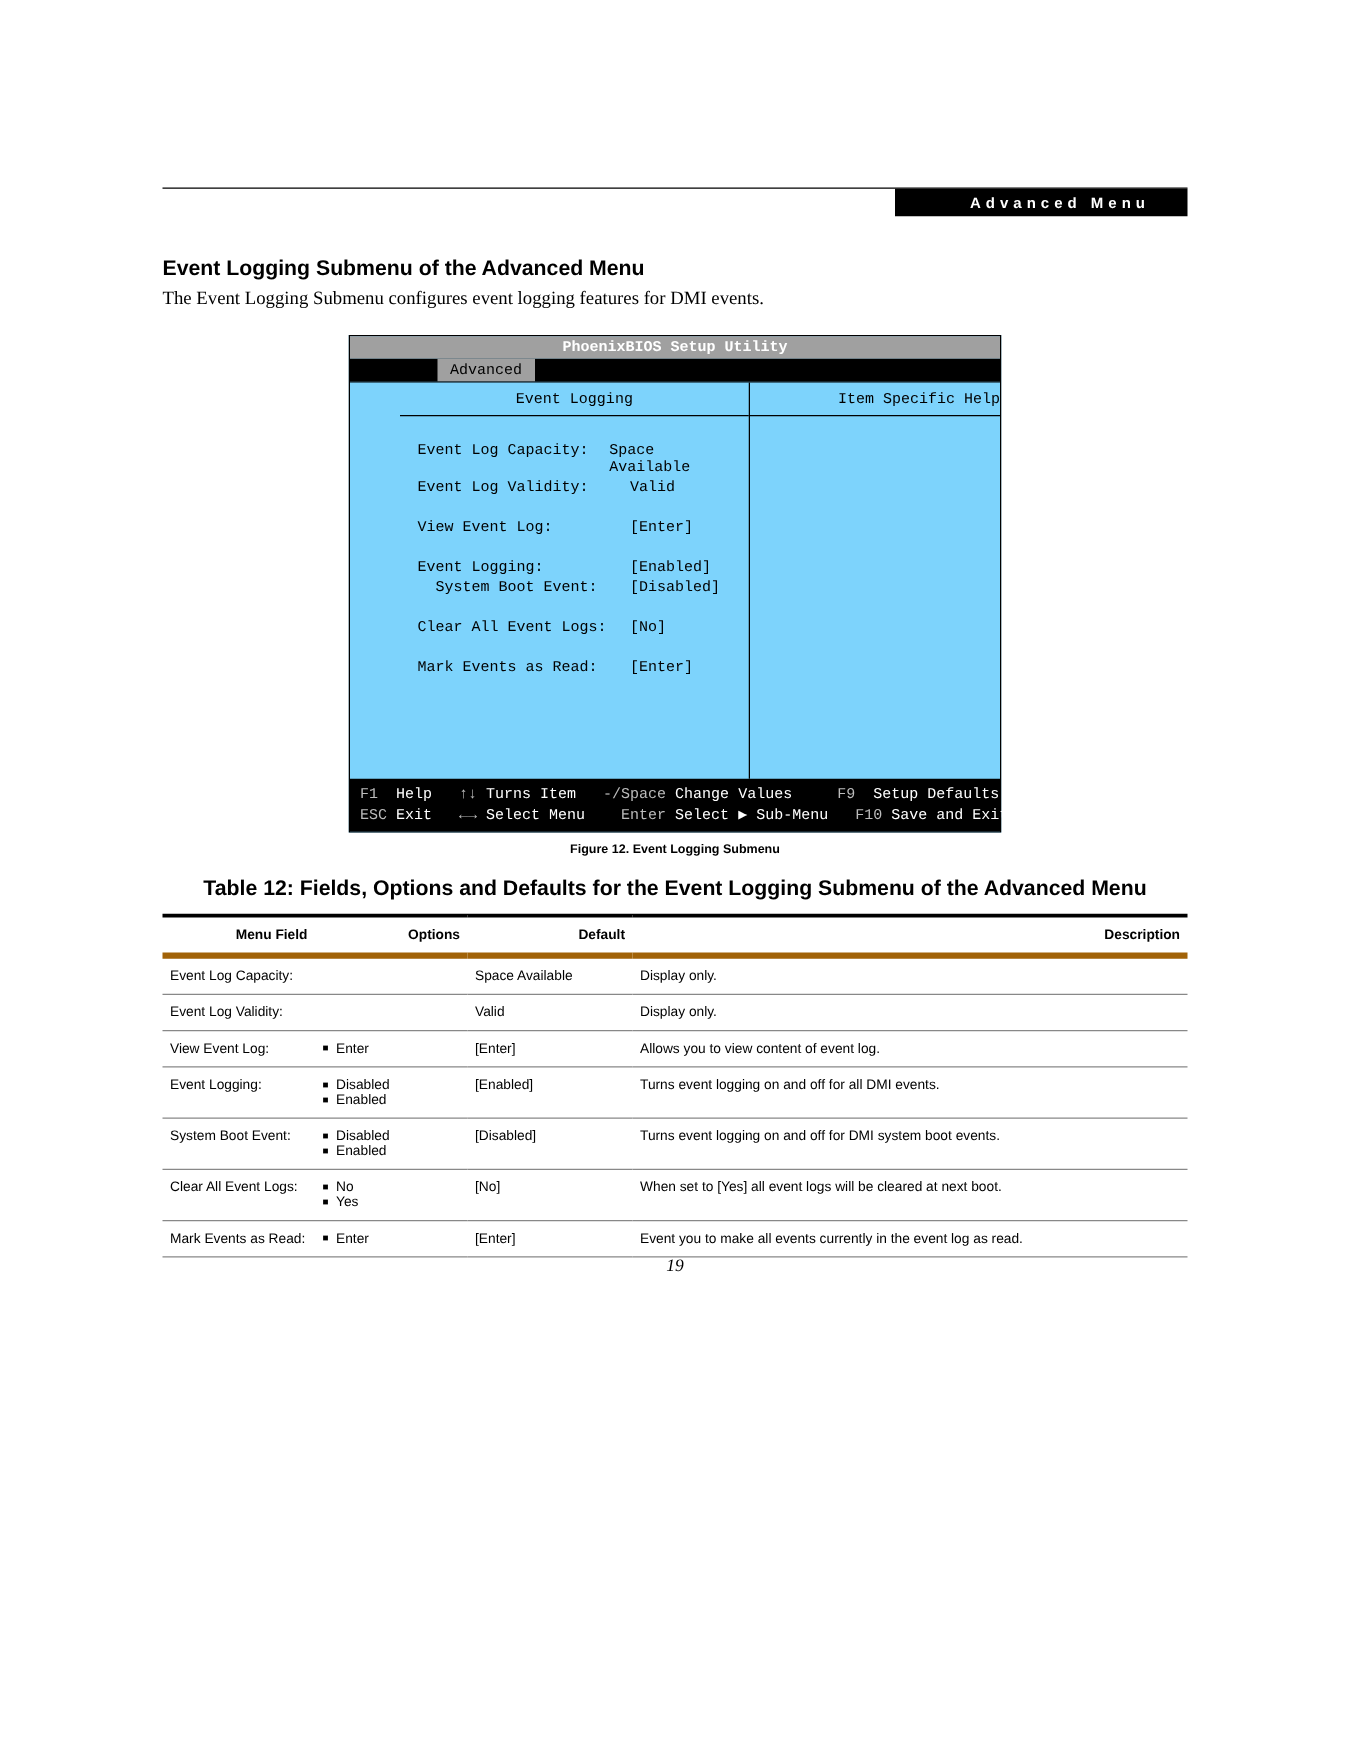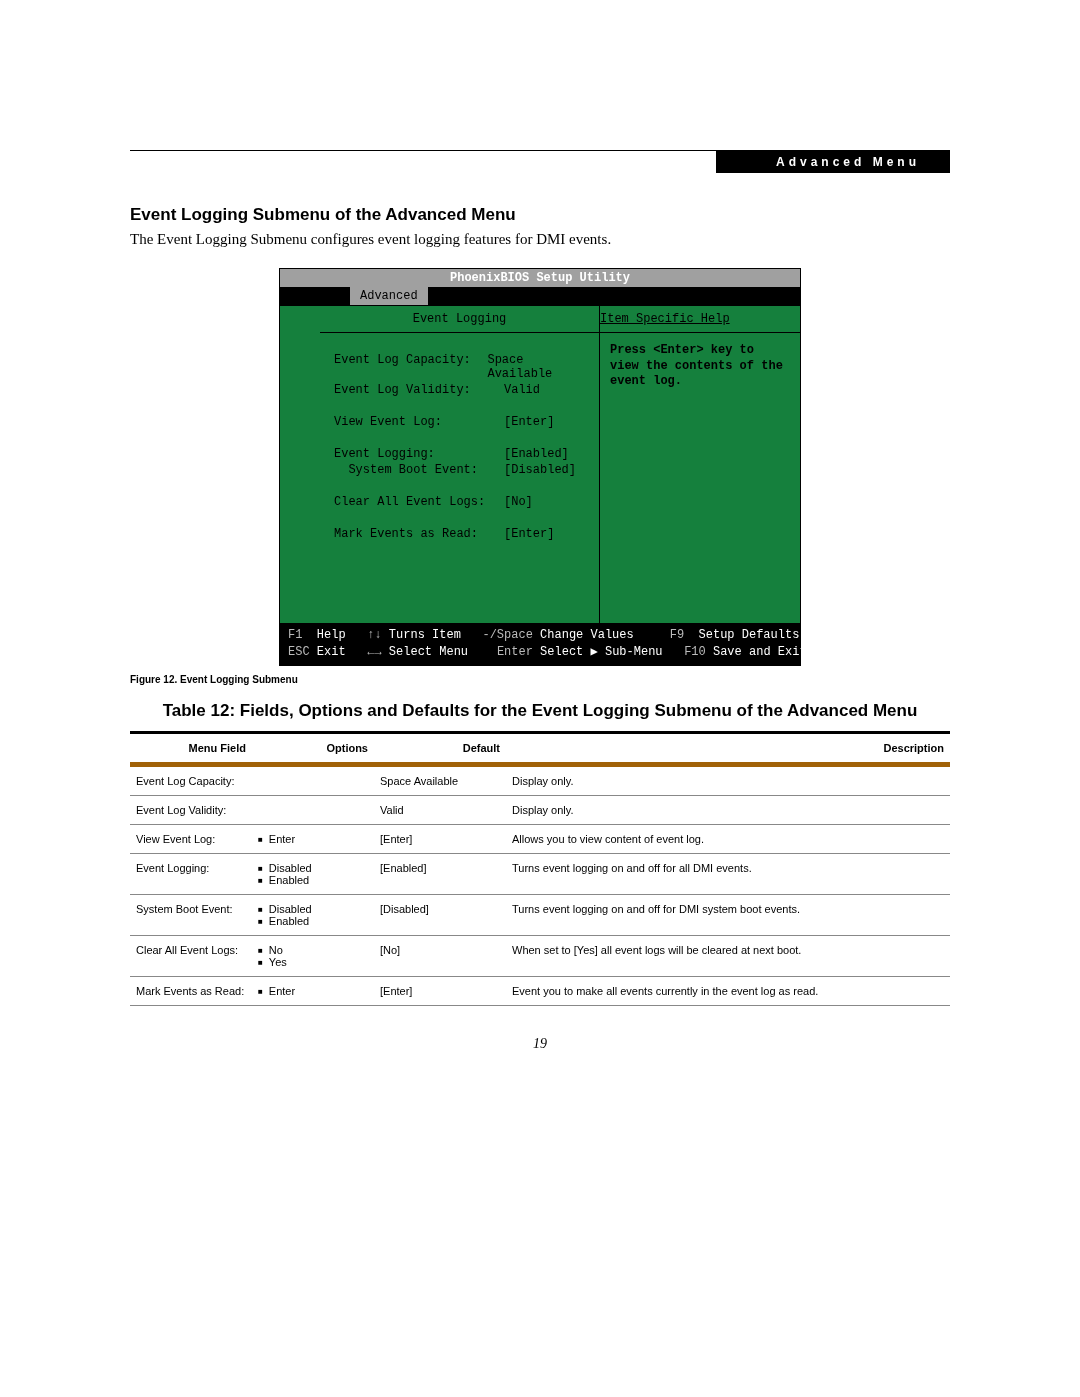--- a/index.html
+++ b/index.html
@@ -13,56 +13,56 @@
     width:820px;
     margin:150px auto 0;
     padding:0 0 60px;
   }
   .top-rule{border-top:1px solid #000;position:relative;height:24px;}
   .top-banner{position:absolute;right:0;top:0;background:#000;color:#fff;padding:4px 30px 4px 60px;
     font-family:Verdana,Arial,sans-serif;font-weight:bold;letter-spacing:4px;font-size:12px;margin-left:28px;}
   .section-title{font-family:Verdana,Arial,sans-serif;font-weight:bold;font-size:17px;margin:30px 0 6px;}
   .intro{font-family:Georgia,serif;font-size:15px;margin:0 0 20px;}
   
-  .bios-box{width:520px;margin:10px auto 8px;border:1px solid #000;background:#15803d;
+  .bios-box{width:520px;margin:10px auto 8px;border:1px solid #000;background:#7dd3fc;
     font-family:"Courier New",monospace;font-size:12px;}
   .bios-title{background:#a0a0a0;color:#fff;text-align:center;font-weight:bold;padding:2px 0;}
   .bios-tabs{background:#000;display:flex;}
   .bios-tab-spacer{width:70px;}
   .bios-tab-active{background:#a0a0a0;color:#000;padding:2px 10px;}
   .bios-body{display:flex;border-top:1px solid #000;padding-left:40px;}
   .bios-left{flex:1;padding:0;}
   .bios-right{width:180px;border-left:1px solid #000;padding:12px 10px;}
   .bios-submenu-title{text-align:center;padding:6px 0;border-bottom:1px solid #000;}
-  .bios-right-title{text-align:left;padding:6px 0;border-bottom:1px solid #000;margin:-12px -10px 10px;text-decoration:underline;}
+  .bios-right-title{text-align:right;padding:6px 0;border-bottom:1px solid #000;margin:-12px -10px 10px;}
   .bios-left-inner{padding:18px 14px 80px;}
   .bios-row{display:flex;margin:2px 0;}
   .bios-label{width:170px;white-space:pre;}
   .bios-value{}
   .bios-blank{height:14px;}
   .bios-help-text{font-weight:bold;line-height:1.3;}
   .bios-footer{background:#000;color:#fff;padding:4px 8px;line-height:1.4;}
   .bios-footer-row{display:flex;}
   .bios-footer-row span{white-space:pre;}
   .bf-key{color:#bbb;}
-  .figure-caption{font-family:Verdana,Arial,sans-serif;font-weight:bold;
+  .figure-caption{text-align:center;font-family:Verdana,Arial,sans-serif;font-weight:bold;
     font-size:10px;margin:4px 0 16px;}
   .table-caption{text-align:center;font-family:Verdana,Arial,sans-serif;font-weight:bold;
     font-size:17px;margin:0 0 10px;}
   table.desc{width:100%;border-collapse:collapse;font-family:Verdana,Arial,sans-serif;font-size:11px;}
   table.desc th{text-align:right;font-weight:bold;padding:8px 6px;vertical-align:top;
     border-top:1px solid #000;border-bottom:5px solid #a16207;}
   table.desc thead{border-top:2px solid #000;}
   .double-top{border-top:none;}
   .thead-line{height:1px;background:#000;}
   table.desc td{padding:8px 6px;vertical-align:top;border-bottom:1px solid #888;}
   td.indent{padding-left:20px;}
   .opt-list{margin:0;padding:0;list-style:none;}
   .opt-list li:before{content:"\25A0";font-size:8px;margin-right:6px;position:relative;top:-1px;}
-  .page-number{text-align:center;font-style:italic;font-family:Georgia,serif;margin-top:30px;}
+  .page-number{text-align:center;font-style:italic;font-family:Georgia,serif;}
   .col-menu{width:110px;}
   .col-opt{width:110px;}
   .col-def{width:120px;}
 </style>
 </head>
 <body>
 
 <div class="page">
   <div class="top-rule">
     <div class="top-banner">Advanced Menu</div>
@@ -110,21 +110,20 @@
             </div>
             <div class="bios-blank"></div>
             <div class="bios-row">
               <div class="bios-label">Mark Events as Read:</div>
               <div class="bios-value">[Enter]</div>
             </div>
           </div>
       </div>
       <div class="bios-right">
         <div class="bios-right-title">Item Specific Help</div>
-        <div class="bios-help-text">Press &lt;Enter&gt; key to view the contents of the event log.</div>
       </div>
     </div>
     <div class="bios-footer">
       <div class="bios-footer-row">
         <span class="bf-key">F1</span>
           <span>  </span>
           <span>Help</span>
           <span>   </span>
         <span class="bf-key">↑↓</span>
           <span> </span>

